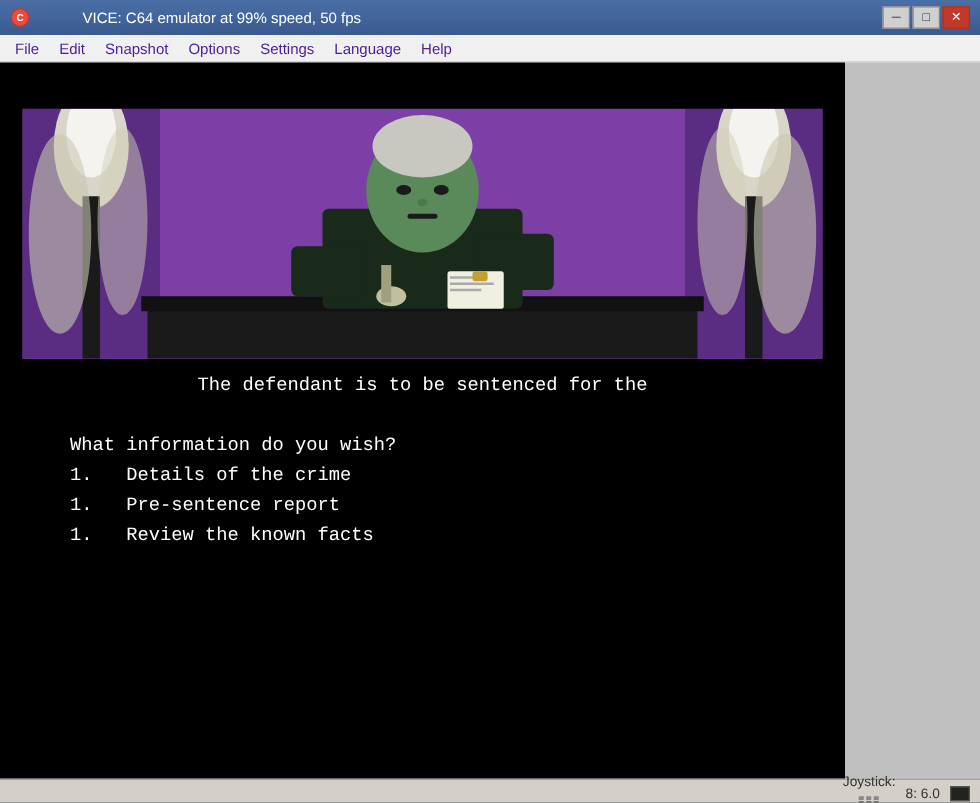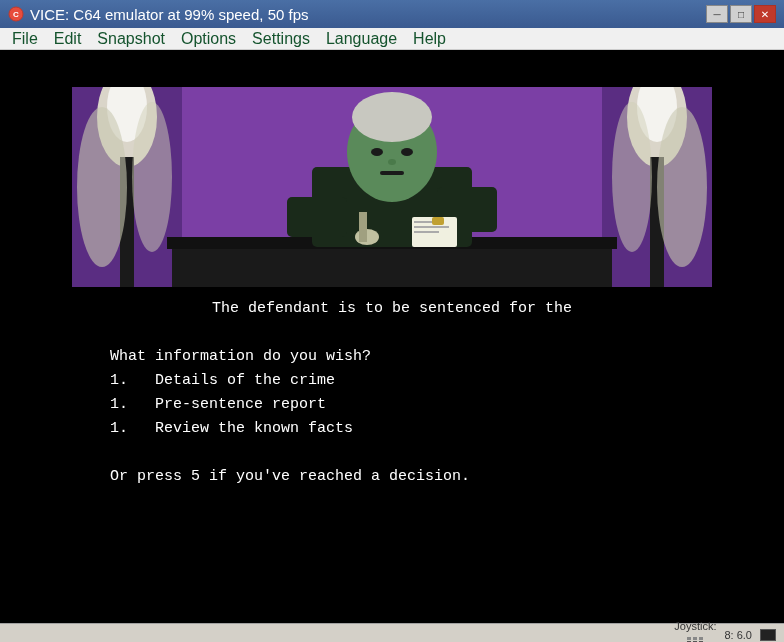--- a/index.html
+++ b/index.html
@@ -24,22 +24,23 @@
     }
     .title-bar-icon {
       width: 16px;
       height: 16px;
       display: flex;
       align-items: center;
       justify-content: center;
     }
     .title-bar-text {
       color: white;
-      font-size: 15px;
+      font-size: 12px;
       flex: 1;
+      margin-left: 36px;
     }
     .title-bar-buttons {
       display: flex;
       gap: 2px;
     }
     .tb-btn {
       width: 22px;
       height: 18px;
       border: 1px solid #888;
       background: #d0d0d0;
@@ -60,29 +61,29 @@
     .menu-bar {
       height: 22px;
       background: #f0f0f0;
       display: flex;
       align-items: center;
       border-bottom: 1px solid #ccc;
       padding: 0 4px;
     }
     .menu-item {
       padding: 2px 8px;
-      font-size: 16px;
-      color: #14532d;
+      font-size: 12px;
+      color: #4c1d95;
       cursor: pointer;
     }
 
     
     .emulator-area {
       background: #000;
-      width: 784px;
+      width: 676px;
       height: 573px;
       display: flex;
       align-items: center;
       justify-content: center;
       flex-direction: column;
     }
 
     
     .c64-screen {
       width: 660px;
@@ -242,21 +243,20 @@
     </div>
 
     <div class="game-text">
       <span class="line center">The defendant is to be sentenced for the</span>
       <span class="line">&nbsp;</span>
       <span class="line">  What information do you wish?</span>
       <span class="line">  1.   Details of the crime</span>
       <span class="line">  1.   Pre-sentence report</span>
       <span class="line">  1.   Review the known facts</span>
       <span class="line">&nbsp;</span>
-      <span class="line">  Or press 5 if you've reached a decision.</span>
     </div>
 
   </div>
 </div>
 
 <div class="status-bar">
   <span class="status-item">
     <span>Joystick:</span>
 
     <svg width="20" height="14" viewBox="0 0 20 14">

